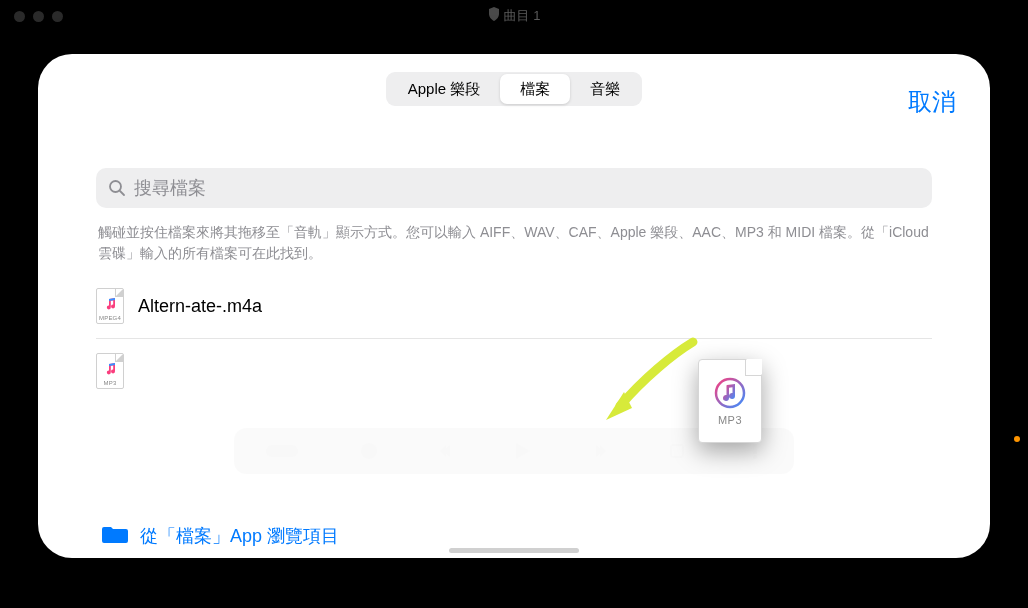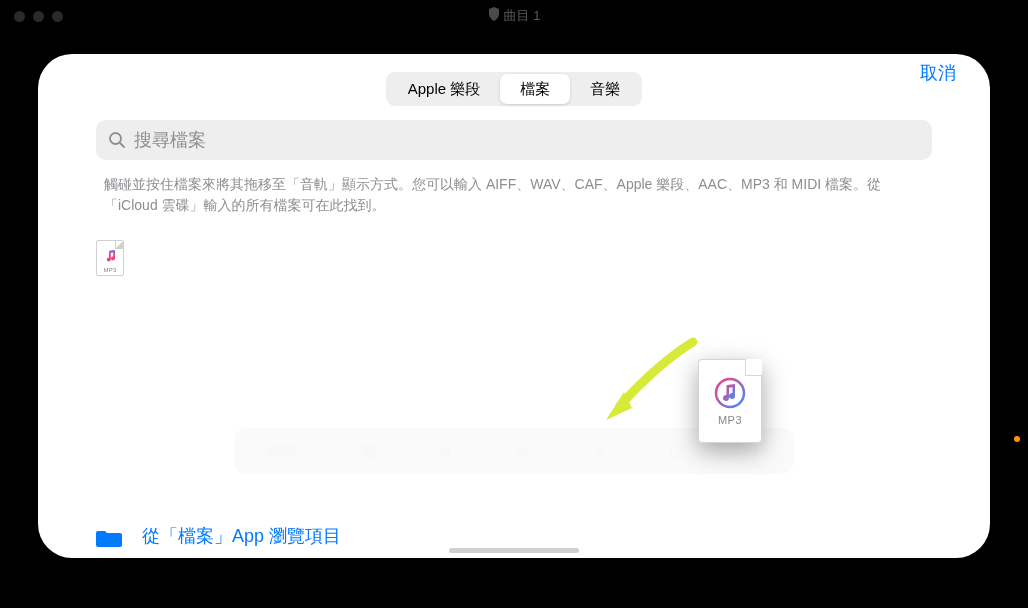--- a/index.html
+++ b/index.html
@@ -66,50 +66,51 @@
       cursor: pointer;
       white-space: nowrap;
     }
     .seg-btn.active {
       background: #fff;
       box-shadow: 0 1px 3px rgba(0,0,0,0.15);
     }
     .cancel-link {
       position: absolute;
       right: 34px;
-      top: 7px;
+      top: 32px;
       color: #007aff;
-      font-size: 18px;
+      font-size: 24px;
       cursor: pointer;
     }
     .content {
       padding: 4px 58px 0 58px;
     }
     .searchbar {
       background: #eeeeef;
       border-radius: 10px;
       height: 40px;
       display: flex;
       align-items: center;
       padding: 0 12px;
       gap: 8px;
+      margin-top: 48px;
     }
     .searchbar svg { flex: 0 0 auto; }
     .searchbar input {
       border: none; background: transparent; outline: none;
       font-size: 18px; color: #333;
       width: 100%;
       font-family: inherit;
     }
     .searchbar input::placeholder { color: #8e8e93; }
     .hint {
       color: #8e8e93;
       font-size: 14px;
       line-height: 1.5;
-      margin: 14px 2px 10px 8px;
+      margin: 14px 2px 10px 2px;
     }
     .file-list { }
     .file-row {
       display: flex;
       align-items: center;
       gap: 14px;
       padding: 14px 0;
       border-bottom: 1px solid #e5e5e5;
       cursor: pointer;
     }
@@ -134,24 +135,24 @@
       position:absolute; bottom:2px; left:0; right:0; text-align:center;
       font-size:6px; letter-spacing:0.2px; color:#888;
     }
     .file-name {
       font-size: 18px;
       color: #000;
     }
     .browse-row {
       position: absolute;
       bottom: 10px;
-      left: 58px;
-      display: flex;
-      align-items: flex-end;
-      gap: 20px;
+      left: 64px;
+      display: flex;
+      align-items: flex-start;
+      gap: 12px;
       color: #007aff;
       font-size: 18px;
       cursor: pointer;
     }
     .home-indicator {
       position: absolute;
       bottom: 5px;
       left: 50%; transform: translateX(-50%);
       width: 130px; height: 5px; border-radius: 3px; background: #d0d0d0;
     }
@@ -234,20 +235,33 @@
       <svg width="18" height="18" viewBox="0 0 18 18">
         <circle cx="7.5" cy="7.5" r="5.5" fill="none" stroke="#8e8e93" stroke-width="1.8"></circle>
         <line x1="12" y1="12" x2="16" y2="16" stroke="#8e8e93" stroke-width="1.8" stroke-linecap="round"></line>
       </svg>
       <input type="text" placeholder="搜尋檔案" style="">
     </div>
 
     <p class="hint">觸碰並按住檔案來將其拖移至「音軌」顯示方式。您可以輸入 AIFF、WAV、CAF、Apple 樂段、AAC、MP3 和 MIDI 檔案。從「iCloud 雲碟」輸入的所有檔案可在此找到。</p>
 
     <div class="file-list">
+      <div class="file-row">
+        <div class="file-icon">
+          <div class="page">
+              <div class="fold"></div>
+            <svg class="note" width="14" height="14" viewBox="0 0 14 14">
+                <path d="M5 2 L11 1 V9.2 A2 2 0 1 1 9.2 7.4 V3.4 L6.8 3.8 V10.2 A2 2 0 1 1 5 8.4 Z" fill="#fa3e7e"></path>
+                <path d="M5 2 L11 1 V3 L5 4  Z" fill="#3a8fff"></path>
+              </svg>
+            <div class="ext">MPEG4</div>
+          </div>
+        </div>
+        <span class="file-name">Altern-ate-.m4a</span>
+      </div>
       <div class="file-row">
         <div class="file-icon">
           <div class="page">
               <div class="fold"></div>
             <svg class="note" width="14" height="14" viewBox="0 0 14 14">
                 <path d="M5 2 L11 1 V9.2 A2 2 0 1 1 9.2 7.4 V3.4 L6.8 3.8 V10.2 A2 2 0 1 1 5 8.4 Z" fill="#fa3e7e"></path>
                 <path d="M5 2 L11 1 V3 L5 4  Z" fill="#3a8fff"></path>
               </svg>
             <div class="ext">MP3</div>
           </div>

